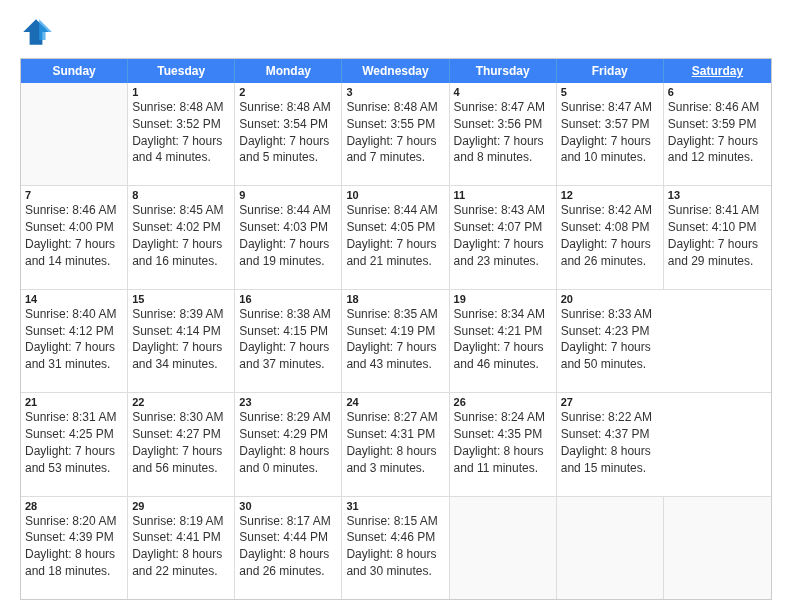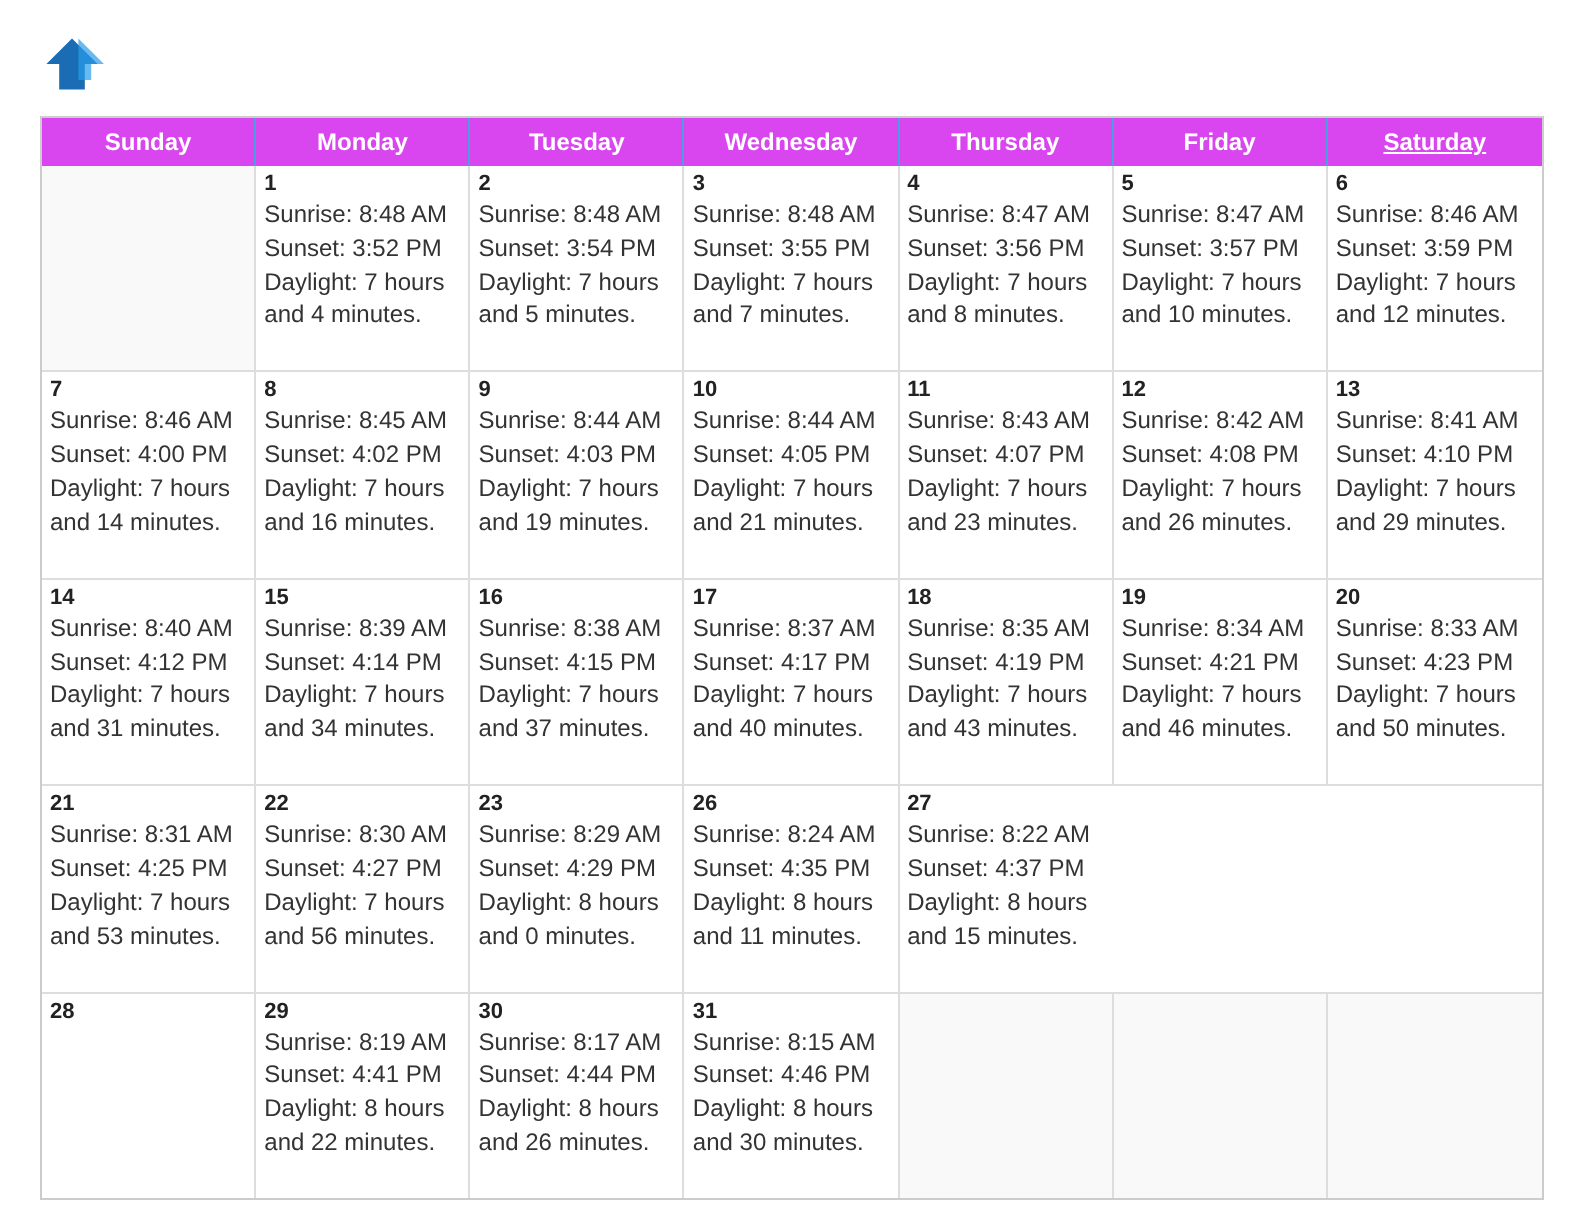--- a/index.html
+++ b/index.html
@@ -49,21 +49,21 @@
     }
     .calendar {
       flex: 1;
       display: flex;
       flex-direction: column;
       border: 1px solid #ccc;
     }
     .cal-header-row {
       display: grid;
       grid-template-columns: repeat(7, 1fr);
-      background: #d946ef;
+      background: #3b82f6;
     }
     .cal-header-cell {
       color: #fff;
       font-size: 12px;
       font-weight: bold;
       text-align: center;
       padding: 5px 2px;
       border-right: 1px solid #4a9de0;
     }
     .cal-header-cell:last-child { border-right: none; text-decoration: underline; }
@@ -120,22 +120,22 @@
     </div>
     <div class="title-block">
       <div class="main-title"></div>
       <div class="subtitle"></div>
     </div>
   </div>
 
   <div class="calendar">
     <div class="cal-header-row">
     <div class="cal-header-cell">Sunday</div>
+        <div class="cal-header-cell">Tuesday</div>
         <div class="cal-header-cell">Monday</div>
-        <div class="cal-header-cell">Tuesday</div>
         <div class="cal-header-cell">Wednesday</div>
         <div class="cal-header-cell">Thursday</div>
         <div class="cal-header-cell">Friday</div>
         <div class="cal-header-cell">Saturday</div>
       </div>
     <div class="cal-body">
     <div class="cal-row">
           <div class="cal-cell empty"></div>
           <div class="cal-cell">
             <div class="day-number">1</div>
@@ -231,26 +231,20 @@
           Sunrise: 8:39 AM<br>Sunset: 4:14 PM<br>Daylight: 7 hours and 34 minutes.
         </div>
           </div>
           <div class="cal-cell">
             <div class="day-number">16</div>
         <div class="cell-info">
           Sunrise: 8:38 AM<br>Sunset: 4:15 PM<br>Daylight: 7 hours and 37 minutes.
         </div>
           </div>
           <div class="cal-cell">
-            <div class="day-number">17</div>
-        <div class="cell-info">
-          Sunrise: 8:37 AM<br>Sunset: 4:17 PM<br>Daylight: 7 hours and 40 minutes.
-        </div>
-          </div>
-          <div class="cal-cell">
             <div class="day-number">18</div>
         <div class="cell-info">
           Sunrise: 8:35 AM<br>Sunset: 4:19 PM<br>Daylight: 7 hours and 43 minutes.
         </div>
           </div>
           <div class="cal-cell">
             <div class="day-number">19</div>
         <div class="cell-info">
           Sunrise: 8:34 AM<br>Sunset: 4:21 PM<br>Daylight: 7 hours and 46 minutes.
         </div>
@@ -275,35 +269,44 @@
           Sunrise: 8:30 AM<br>Sunset: 4:27 PM<br>Daylight: 7 hours and 56 minutes.
         </div>
           </div>
           <div class="cal-cell">
             <div class="day-number">23</div>
         <div class="cell-info">
           Sunrise: 8:29 AM<br>Sunset: 4:29 PM<br>Daylight: 8 hours and 0 minutes.
         </div>
           </div>
           <div class="cal-cell">
+            <div class="day-number">24</div>
+        <div class="cell-info">
+          Sunrise: 8:27 AM<br>Sunset: 4:31 PM<br>Daylight: 8 hours and 3 minutes.
+        </div>
+          </div>
+          <div class="cal-cell">
             <div class="day-number">26</div>
         <div class="cell-info">
           Sunrise: 8:24 AM<br>Sunset: 4:35 PM<br>Daylight: 8 hours and 11 minutes.
         </div>
           </div>
           <div class="cal-cell">
             <div class="day-number">27</div>
         <div class="cell-info">
           Sunrise: 8:22 AM<br>Sunset: 4:37 PM<br>Daylight: 8 hours and 15 minutes.
         </div>
           </div>
         </div>
         <div class="cal-row">
           <div class="cal-cell">
             <div class="day-number">28</div>
+        <div class="cell-info">
+          Sunrise: 8:20 AM<br>Sunset: 4:39 PM<br>Daylight: 8 hours and 18 minutes.
+        </div>
           </div>
           <div class="cal-cell">
             <div class="day-number">29</div>
         <div class="cell-info">
           Sunrise: 8:19 AM<br>Sunset: 4:41 PM<br>Daylight: 8 hours and 22 minutes.
         </div>
           </div>
           <div class="cal-cell">
             <div class="day-number">30</div>
         <div class="cell-info">

